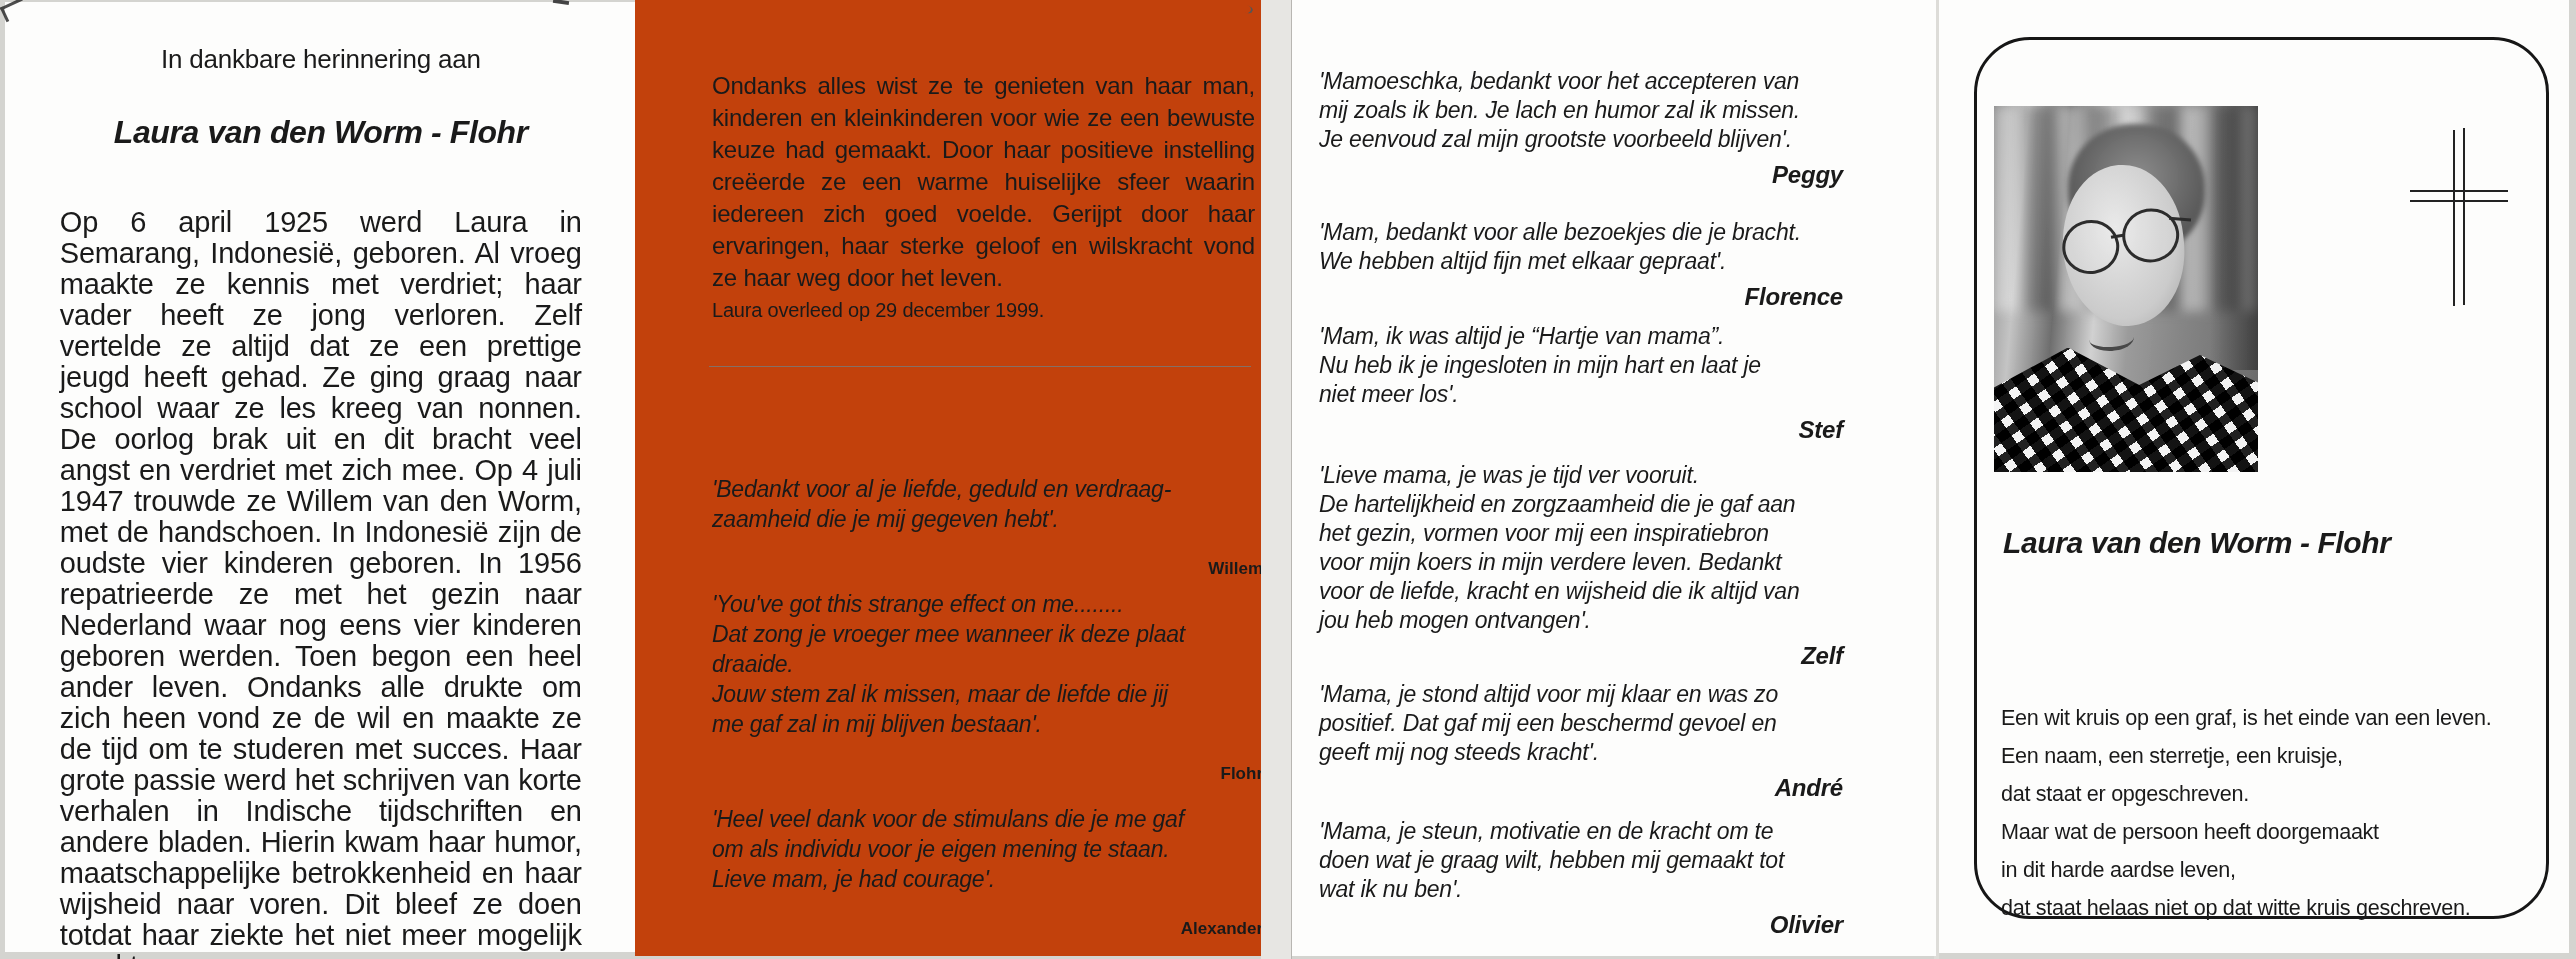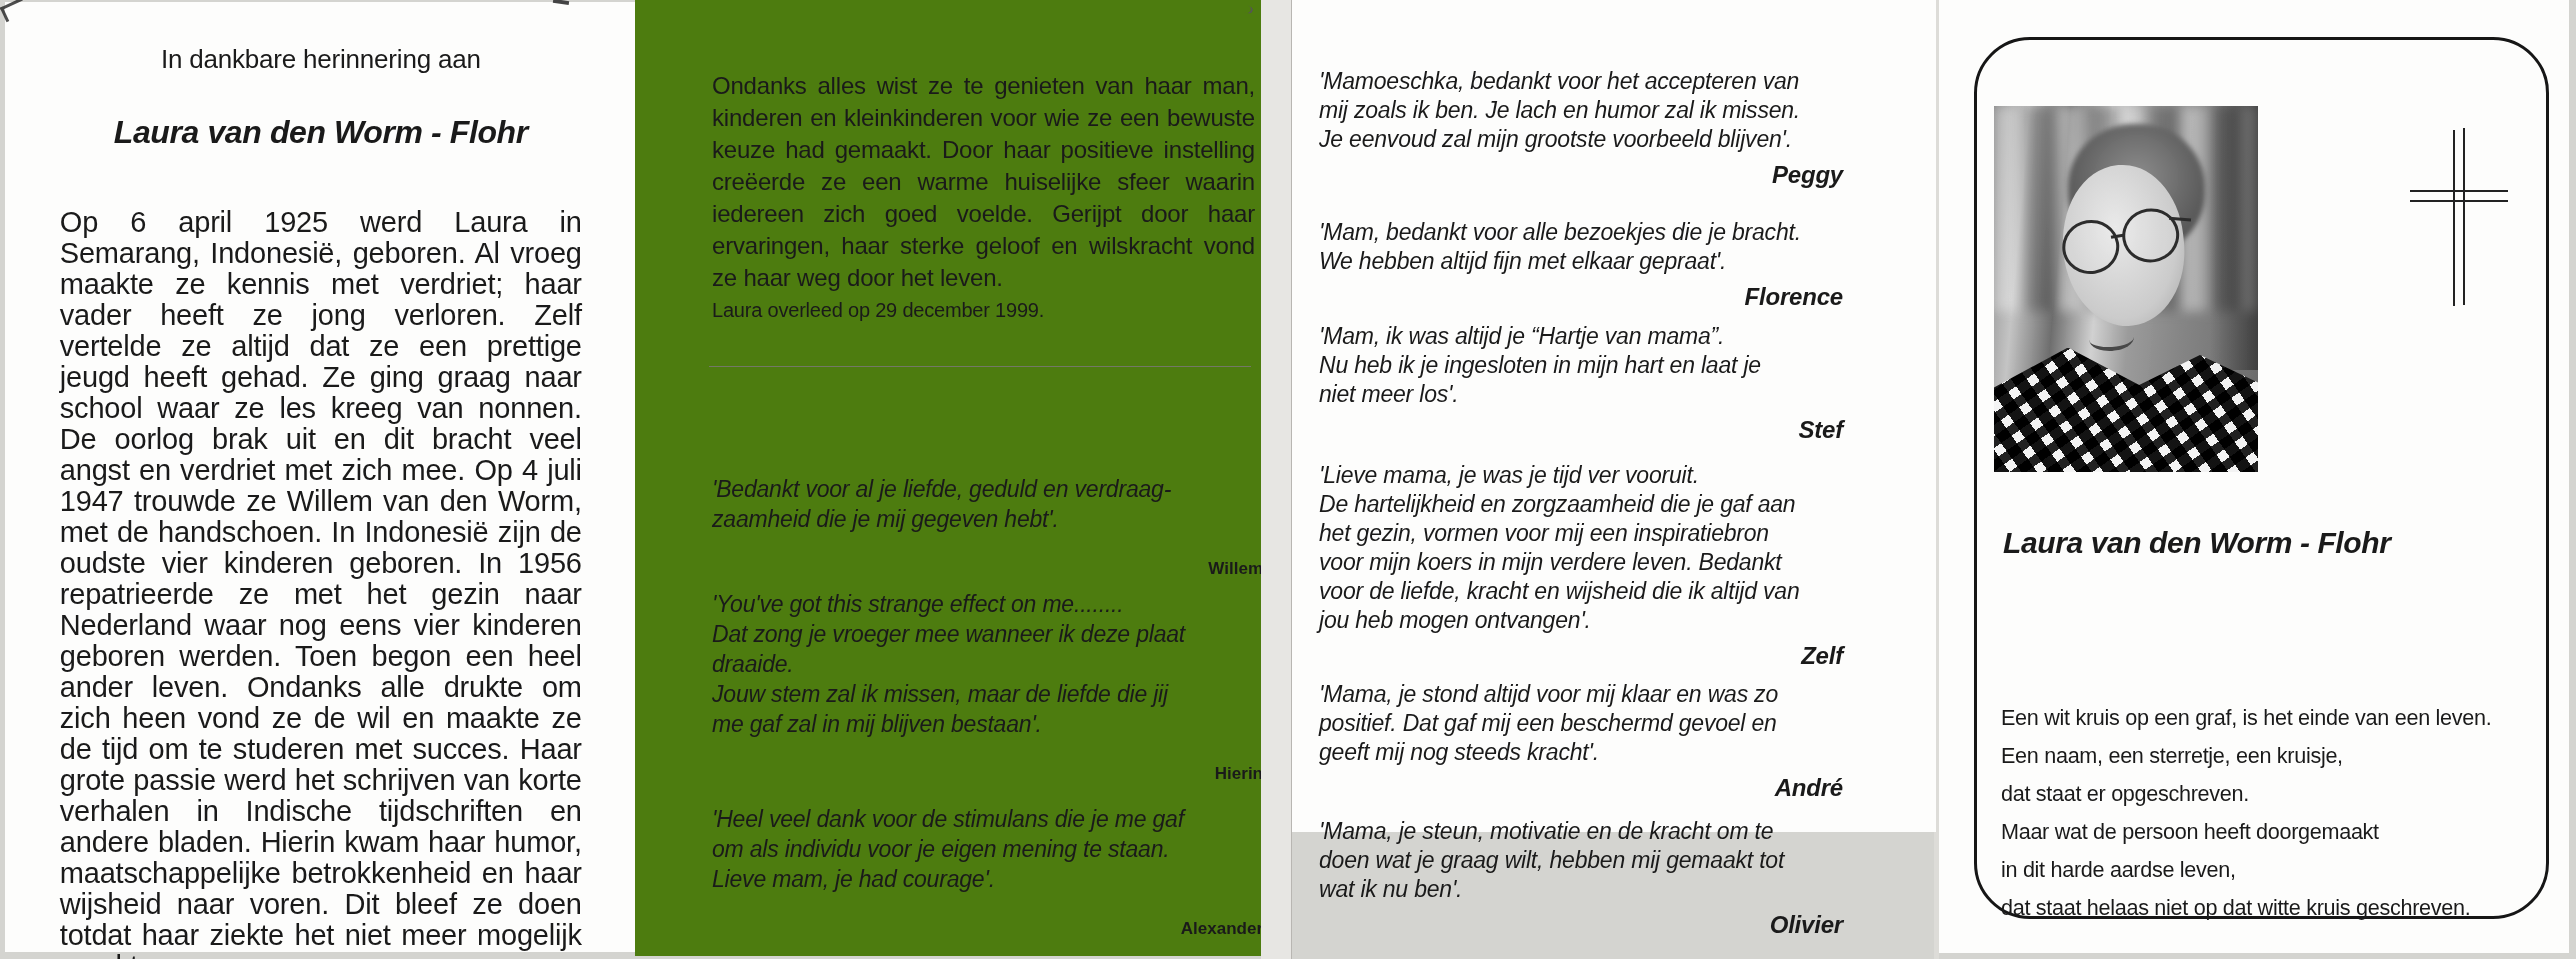--- a/index.html
+++ b/index.html
@@ -3,24 +3,24 @@
 <meta charset="utf-8">
 <style>
   html,body { margin:0; padding:0; background:#b9b9b6; }
   #page {
     position:relative; width:2576px; height:959px; overflow:hidden;
     background:#d4d4d0; color:#1a1a1a;
     font-family:"Liberation Sans","DejaVu Sans",sans-serif;
   }
   .panel { position:absolute; background:#fdfdfc; }
   #panel1 { left:4.8px;   top:2px; width:630px; height:950px; }
-  #panel2 { left:635px; top:0;   width:627px; height:956px; background:#4d7c0f; }
+  #panel2 { left:635px; top:0;   width:627px; height:956px; background:#c2410c; }
   #seam23 { position:absolute; left:1261px; top:0; width:30px; height:959px;
             background:#e7e6e3; border-right:1.6px solid #b8b6b2; }
-  #panel3 { left:1292px; top:0; width:644px; height:832px;text-decoration:underline; }
+  #panel3 { left:1292px; top:0; width:644px; height:956px;text-decoration:underline; }
   #seam34 { position:absolute; left:1934px; top:0; width:4.8px; height:959px; background:#dddcd8; }
   #panel4 { left:1939px; top:0; width:630px; height:953px; }
 
   .abs { position:absolute; }
 
   
   .memorial-line { left:56px; top:42px; width:520px; text-align:center;
                    font-size:26px; letter-spacing:-0.2px; }
   .deceased-name-1 { left:56px; top:112px; width:520px; text-align:center;
                      font-size:32px; font-weight:bold; font-style:italic; letter-spacing:-0.4px; }
@@ -131,21 +131,21 @@
       <span>'Bedankt voor al je liefde, geduld en verdraag-
 zaamheid die je mij gegeven hebt'.</span>
       <div class="author">Willem</div>
     </div>
     <div class="quote" id="q-freddy">
       <span>'You've got this strange effect on me........
 Dat zong je vroeger mee wanneer ik deze plaat
 draaide.
 Jouw stem zal ik missen, maar de liefde die jij
 me gaf zal in mij blijven bestaan'.</span>
-      <div class="author">Hierin</div>
+      <div class="author">Flohr</div>
     </div>
     <div class="quote" id="q-alexander">
       <span>'Heel veel dank voor de stimulans die je me gaf
 om als individu voor je eigen mening te staan.
 Lieve mam, je had courage'.</span>
       <div class="author">Alexander</div>
     </div>
   </div>
 
   <div id="seam23"></div>

